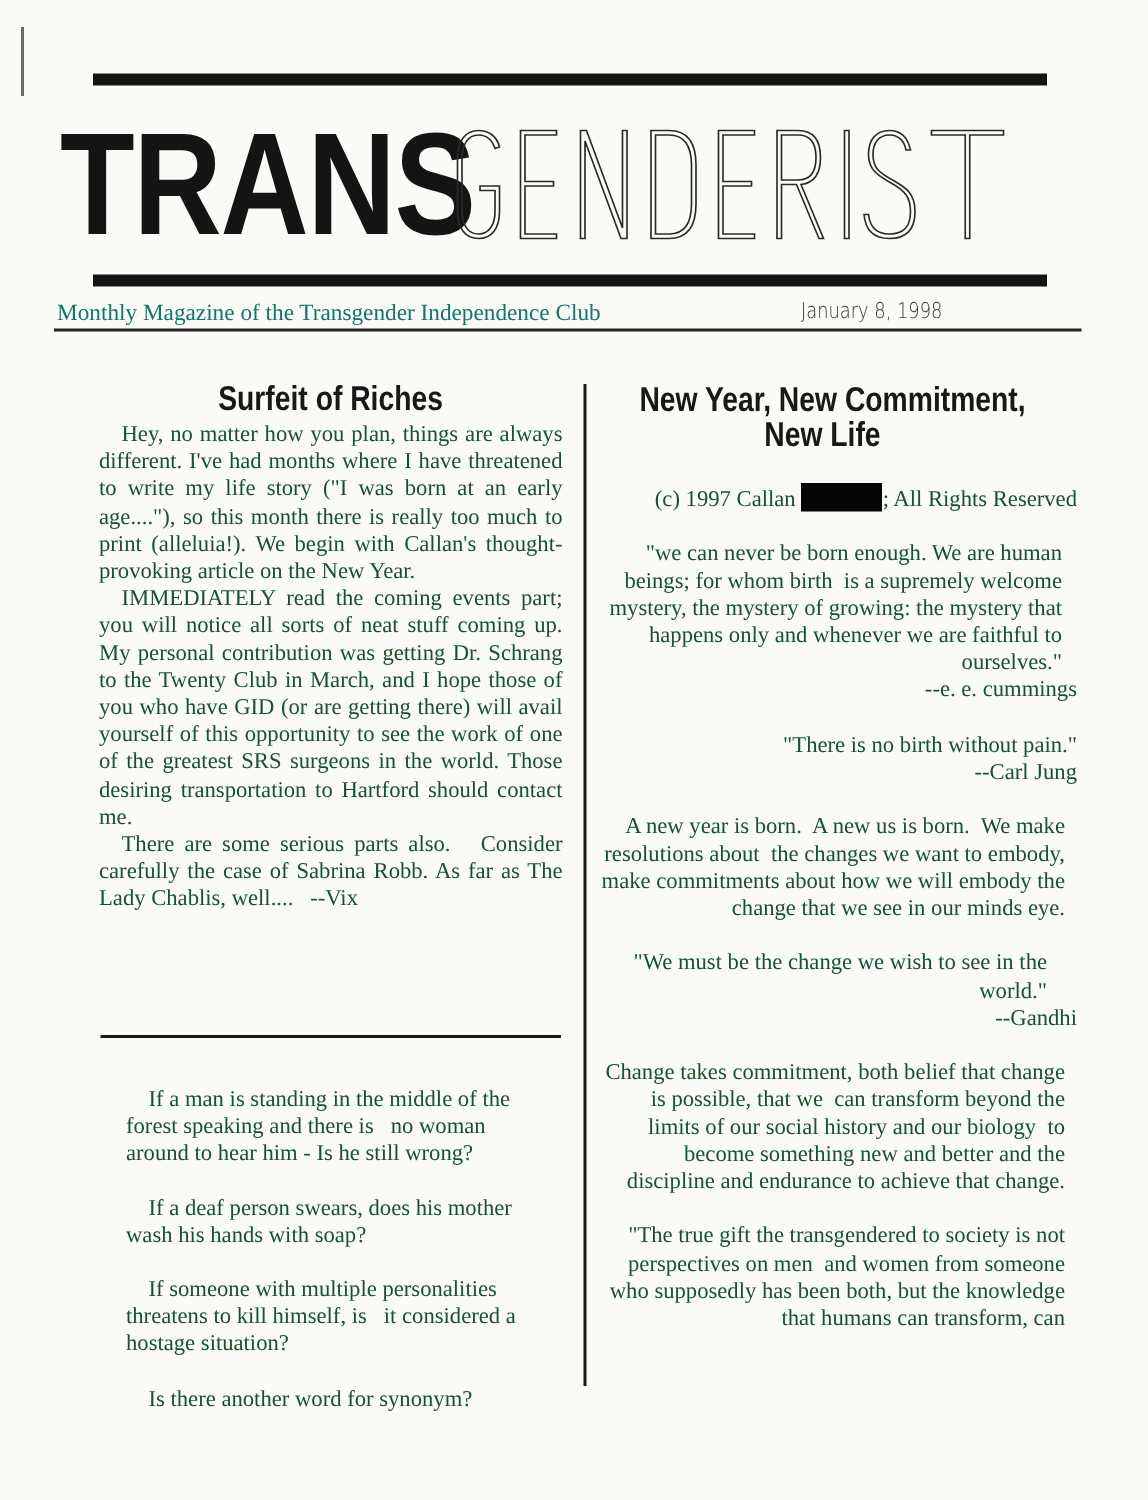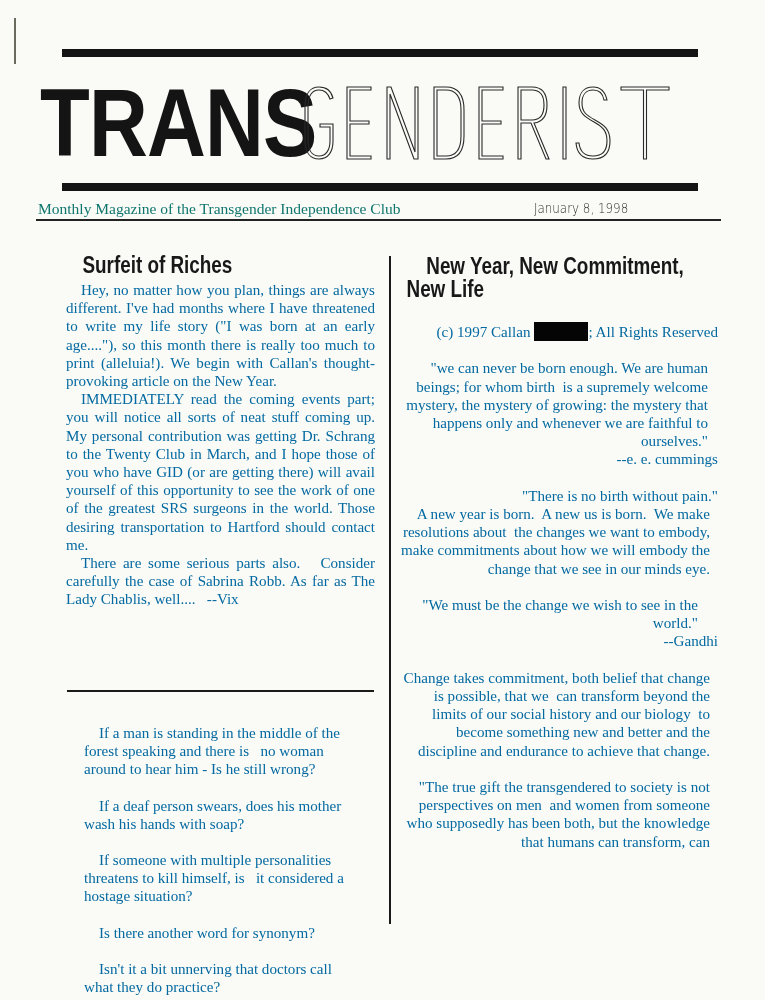--- a/index.html
+++ b/index.html
@@ -37,28 +37,28 @@
     font-size: 14.5px; line-height: 18px; color: #333;
     transform: scaleX(0.82); transform-origin: left top;
   }
 
   .col-divider { left: 389px; top: 256px; width: 1.6px; height: 668px; background: #1a1a1a; }
   .col-separator { left: 67px; top: 690px; width: 307px; height: 1.6px; background: #1a1a1a; }
 
   .headline {
     font-family: "Liberation Sans", sans-serif; font-weight: bold;
     font-size: 23px; line-height: 23px; color: #181818;
-    white-space: nowrap;
+    text-align: center; white-space: nowrap;
   }
   .headline span { display: inline-block; transform: scaleX(0.82); }
   .hl-left { left: 66px; top: 254px; width: 308px; }
   .hl-right { left: 398px; top: 255px; width: 300px; }
 
   .body-text {
-    font-size: 15.1px; line-height: 18.2px; color: #0369a1;
+    font-size: 15.1px; line-height: 18.2px; color: #14532d;
   }
   .left-col { left: 66px; top: 281px; width: 309px; text-align: justify; }
   .left-col p { margin: 0; text-indent: 15px; }
 
   .jokes { left: 66px; top: 706px; width: 309px; }
   .jokes p { margin: 18px; text-indent: 15px; }
 
   .right-col { left: 398px; top: 322px; width: 320px; text-align: right; }
   .right-col p { margin: 0 0 18.2px 0; }
   .redact { display: inline-block; width: 54px; height: 19px; background: #050505; vertical-align: -4px; margin-left: 4px; }
@@ -115,36 +115,36 @@
   </div>
 </section>
 
 <div class="abs col-separator"></div>
 
 <section class="abs body-text jokes">
   <p class="nb">If a man is standing in the middle of the forest speaking and there is   no woman around to hear him - Is he still wrong?</p>
   <p class="nb">If a deaf person swears, does his mother wash his hands with soap?</p>
   <p class="nb">If someone with multiple personalities threatens to kill himself, is   it considered a hostage situation?</p>
   <p class="nb">Is there another word for synonym?</p>
-  <p class="nb">Isn't it a bit unnerving that doctors call what they do practice?</p>
 </section>
 
 <section>
   <div class="abs headline hl-right">
     <span>New Year, New Commitment,</span><br>
     <span>New Life</span>
   </div>
   <div class="abs body-text right-col">
     <p style="margin-bottom:18.2px;">
       <span>(c) 1997 Callan</span><span class="redact"></span><span>; All Rights Reserved</span>
     </p>
     <p class="nb" style="margin-bottom:0;width:310px;">"we can never be born enough. We are human beings; for whom birth  is a supremely welcome mystery, the mystery of growing: the mystery that happens only and whenever we are faithful to ourselves."</p>
     <p>--e. e. cummings</p>
 
     <p class="nb" style="margin-bottom:0;">"There is no birth without pain."</p>
+    <p>--Carl Jung</p>
 
     <p class="nb" style="width:312px;">A new year is born.  A new us is born.  We make resolutions about  the changes we want to embody, make commitments about how we will embody the change that we see in our minds eye.</p>
 
     <p class="nb" style="margin-bottom:0;width:300px;">"We must be the change we wish to see in the world."</p>
     <p>--Gandhi</p>
 
     <p class="nb" style="width:312px;font-family:Liberation Serif, serif;">Change takes commitment, both belief that change is possible, that we  can transform beyond the limits of our social history and our biology  to become something new and better and the discipline and endurance to achieve that change.</p>
 
     <p class="nb" style="width:312px;">"The true gift the transgendered to society is not perspectives on men  and women from someone who supposedly has been both, but the knowledge that humans can transform, can</p>
   </div>

